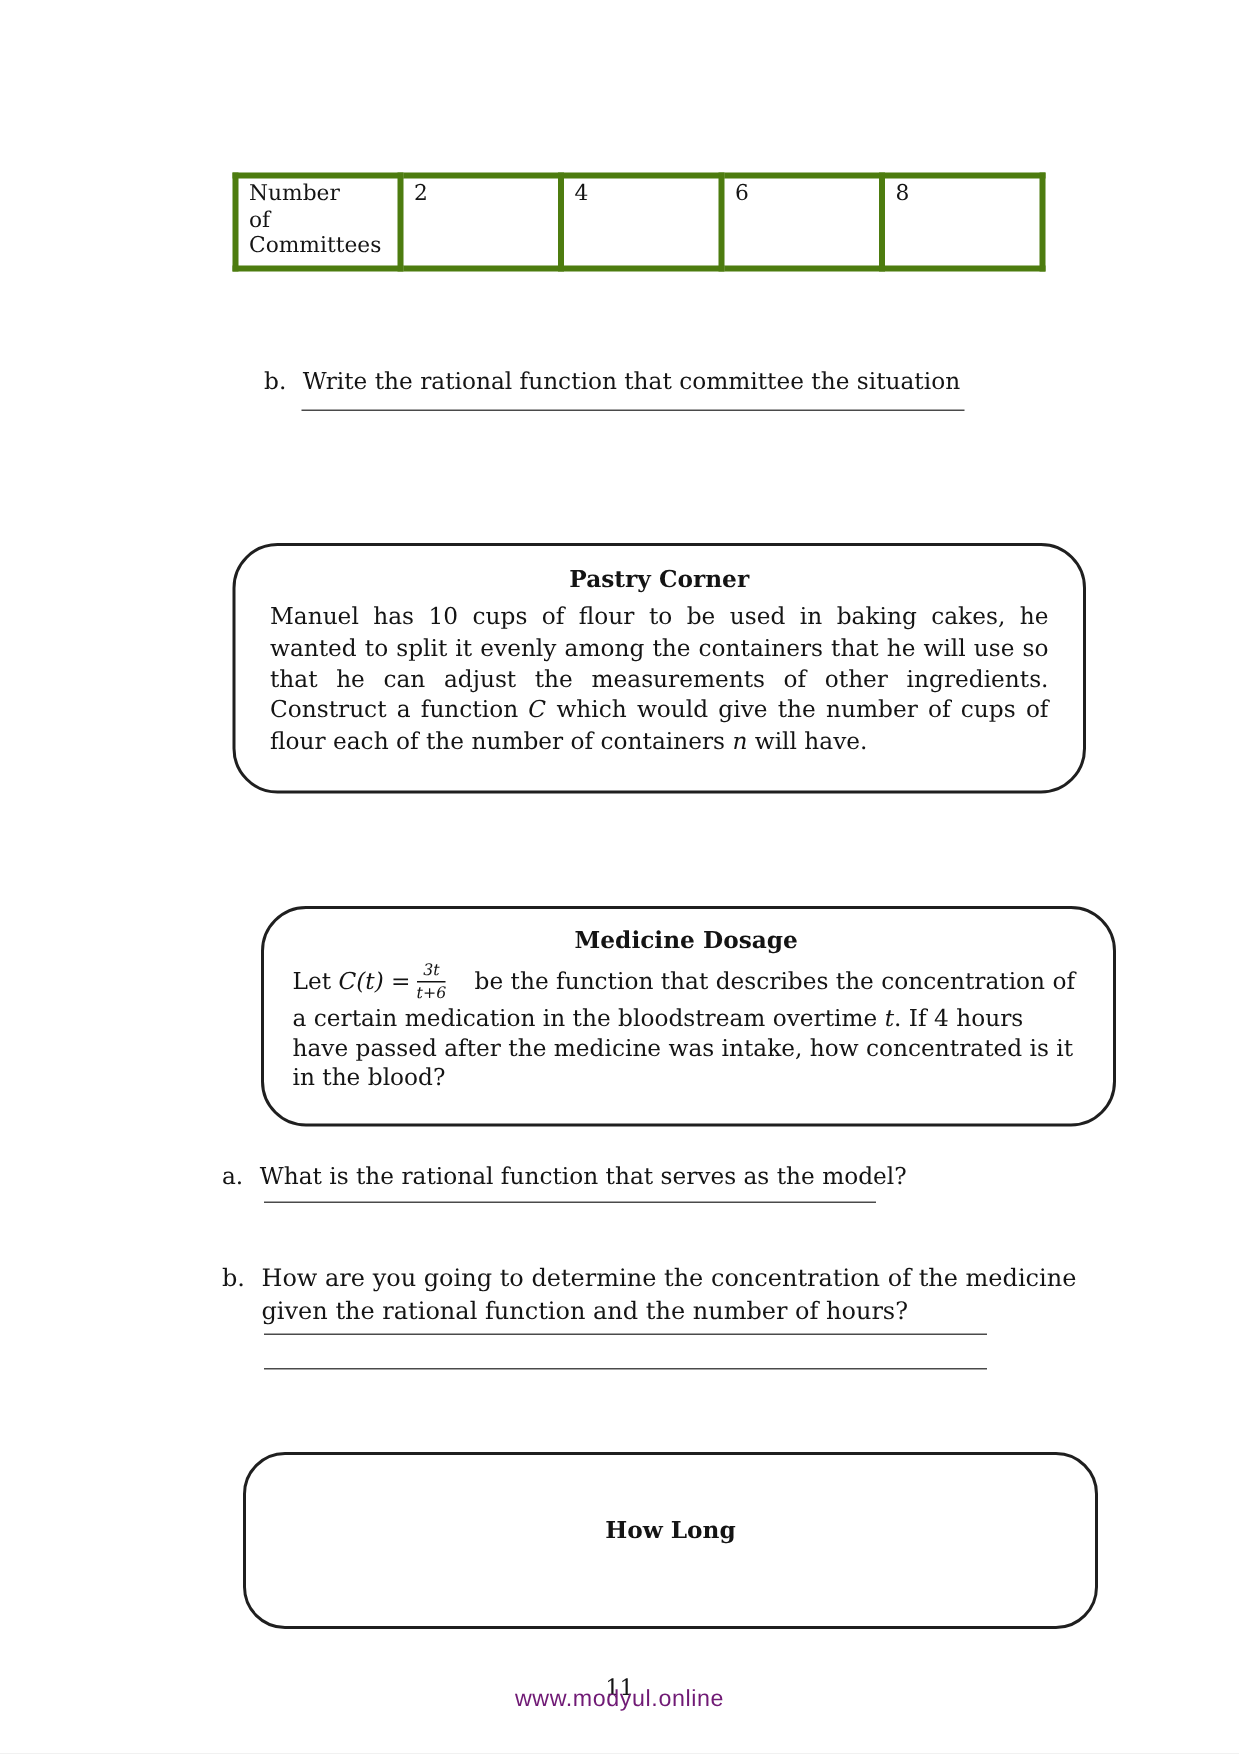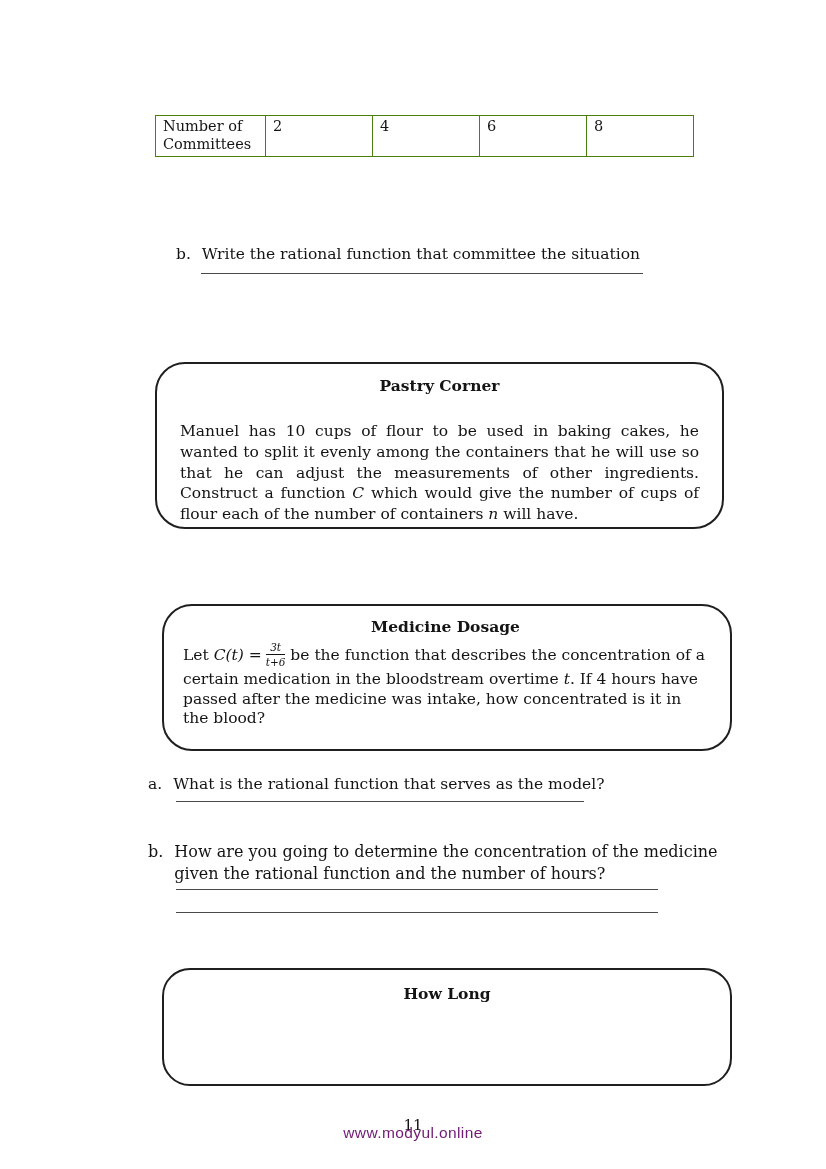--- a/index.html
+++ b/index.html
@@ -10,21 +10,21 @@
     margin:0 auto;
     background:#ffffff;
     font-family:"DejaVu Serif","Liberation Serif",serif;
     color:#141414;
     overflow:hidden;
   }
 
   
   .alloc-table-wrap { position:absolute; left:155px; top:115px; width:538px; }
   table.alloc { border-collapse:collapse; width:100%; table-layout:fixed; font-size:14.5px; line-height:1.22; }
-  table.alloc td { border:1px solid #4d7c0f; vertical-align:top; padding:2px 21px 3px 7px; }
+  table.alloc td { border:4px solid #4d7c0f; vertical-align:top; padding:2px 21px 3px 7px; }
   td.c0 { width:110px; }
   td.cx { width:107px; }
   tr.r1 td { height:38px; }
   tr.r2 td { height:69px; }
 
   
   .q-item { position:absolute; display:flex; gap:11px; font-size:15.5px; }
   .heading { position:absolute; font-weight:bold; font-size:15.5px; letter-spacing:0.2px; }
   .blank-line { position:absolute; height:0; border-bottom:1.3px solid #4a4a4a; }
 
@@ -37,39 +37,39 @@
   }
   .rbox .box-title {
     text-align:center;
     font-weight:bold;
     font-size:15.5px;
   }
   .rbox .box-body {
     font-size:15.5px;
   }
   .box-pastry { left:155px; top:362px; width:569px; height:167px; padding:12px 23px 0 23px; }
-  .box-pastry .box-title { margin-bottom:26px; }
+  .box-pastry .box-title { margin-bottom:6px; }
   .box-pastry .box-body { text-align:justify; line-height:20.8px; }
 
-  .box-medicine { left:162px; top:604px; width:570px; height:147px; padding:11px 22px 0 19px; }
+  .box-medicine { left:174px; top:604px; width:570px; height:147px; padding:11px 22px 0 19px; }
   .box-medicine .box-title { margin-bottom:5px; }
   .box-medicine .box-body { line-height:19.4px; }
 
   .box-howlong { left:162px; top:968px; width:570px; height:118px; padding:14px 15px 0 15px; border-radius:28px; }
-  .box-howlong .box-title { margin-bottom:10px; }
+  .box-howlong .box-title { margin-bottom:10px;margin-top:26px; }
   .box-howlong .box-body { line-height:21.6px; }
 
   .var { font-style:italic; }
 
   
   .frac {
     display:inline-flex; flex-direction:column;
     vertical-align:middle; text-align:center;
     font-size:10.5px; font-style:italic; line-height:1.15;
-    margin:0 0 2px 4px;
+    margin:0 14px 2px 4px;
   }
   .frac .num { border-bottom:1px solid #111; padding:0 2px 1px 2px; }
   .frac .den { padding-top:1px;font-style:italic; }
 
   
   .page-number { position:absolute; left:0; top:1100px; width:100%; text-align:center; font-size:15px;margin-top:16px; }
   .watermark {
     position:absolute; left:0; top:1124px; width:100%;
     text-align:center; font-size:15.5px; color:#701a75;
     font-family:"Liberation Sans","DejaVu Sans",sans-serif;

